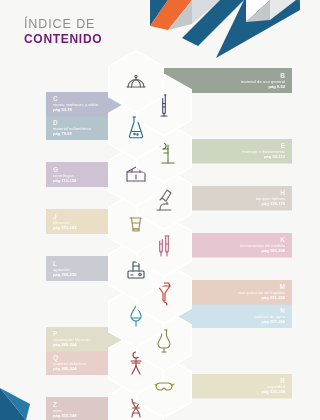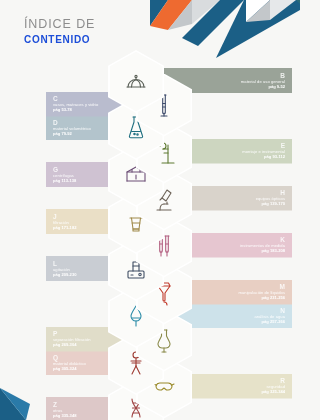--- a/index.html
+++ b/index.html
@@ -16,21 +16,21 @@
   
   #deco-bottom{position:absolute;left:0;bottom:0;width:60px;height:46px;overflow:hidden;}
 
   
   #heading{position:absolute;left:24px;top:17px;z-index:6;}
   #heading .l1{
     font-size:12.5px;letter-spacing:.9px;color:#8d8d8d;font-weight:400;
     line-height:14px;
   }
   #heading .l2{
-    font-size:10px;letter-spacing:.7px;color:#1d4ed8;font-weight:700;
+    font-size:12px;letter-spacing:.7px;color:#701a75;font-weight:700;
     line-height:15px;margin-top:1px;
   }
 
   
   #chain{position:absolute;left:0;top:0;width:300px;height:420px;}
 
   .hex{
     position:absolute;width:56px;height:63px;
     clip-path:polygon(50% 0%,100% 25%,100% 75%,50% 100%,0% 75%,0% 25%);
     display:flex;align-items:center;justify-content:center;

